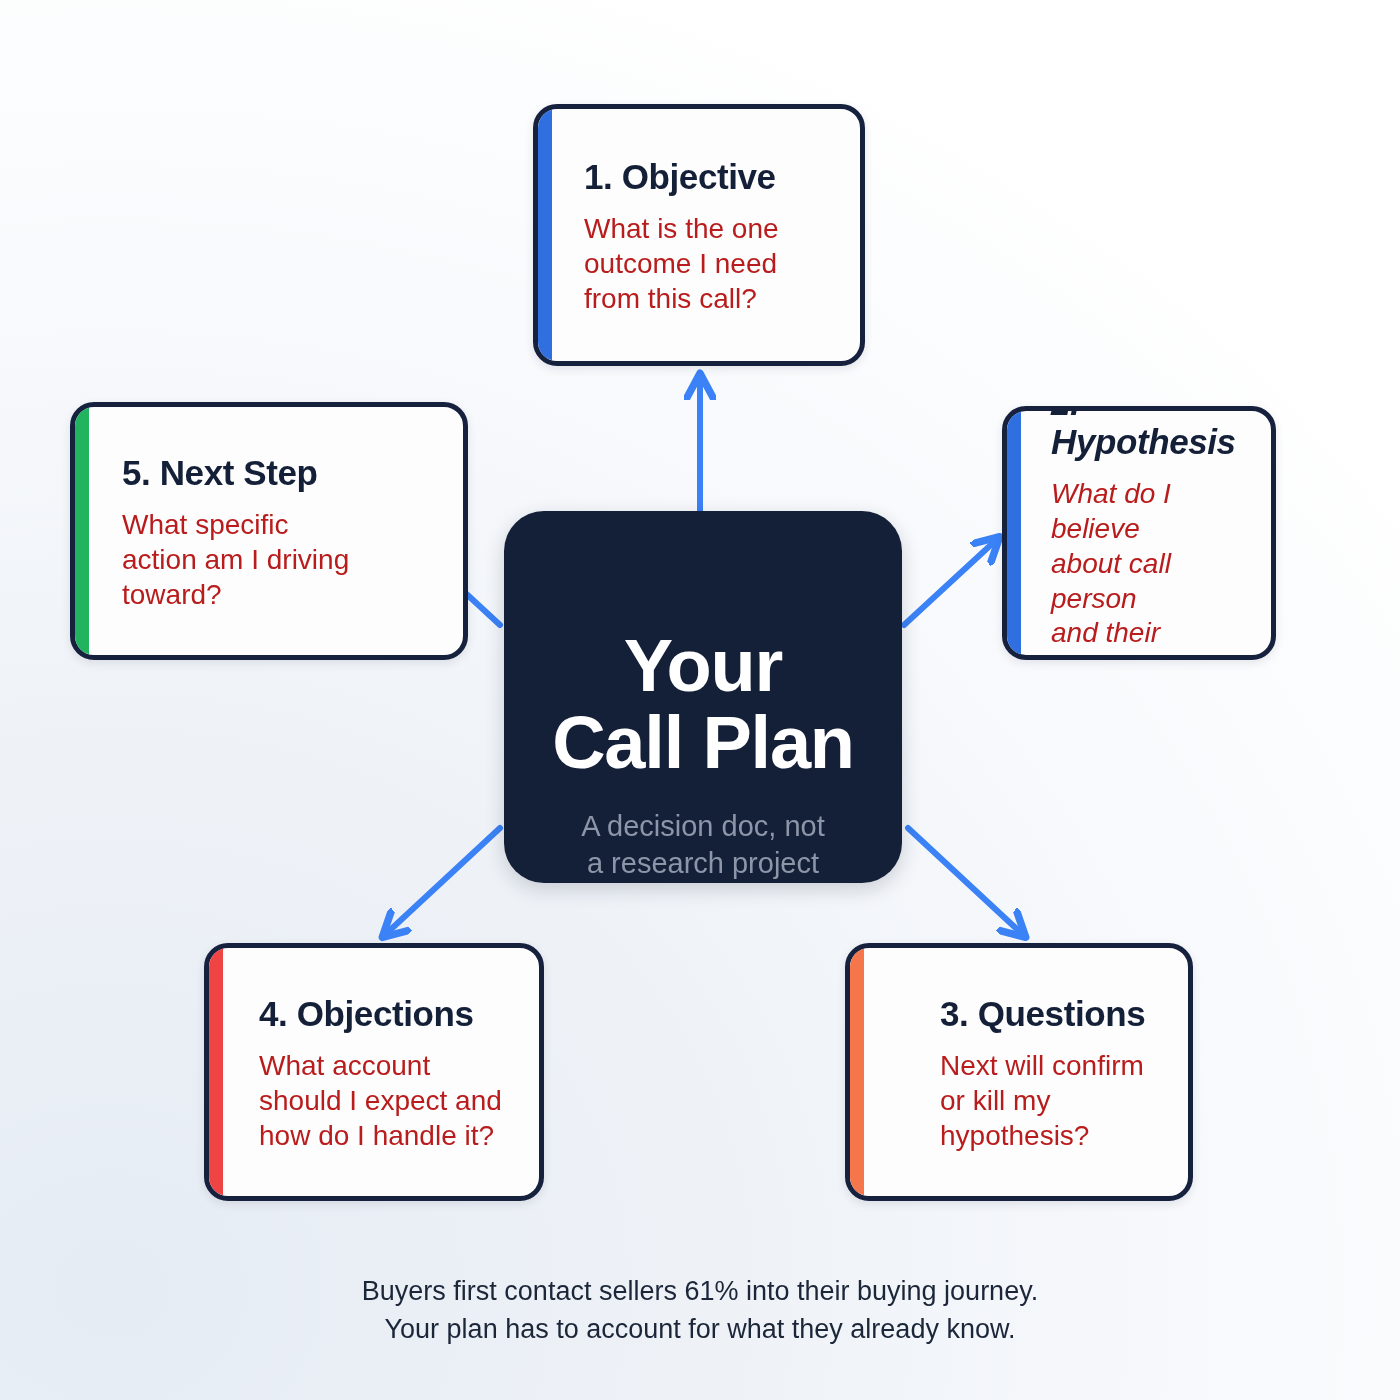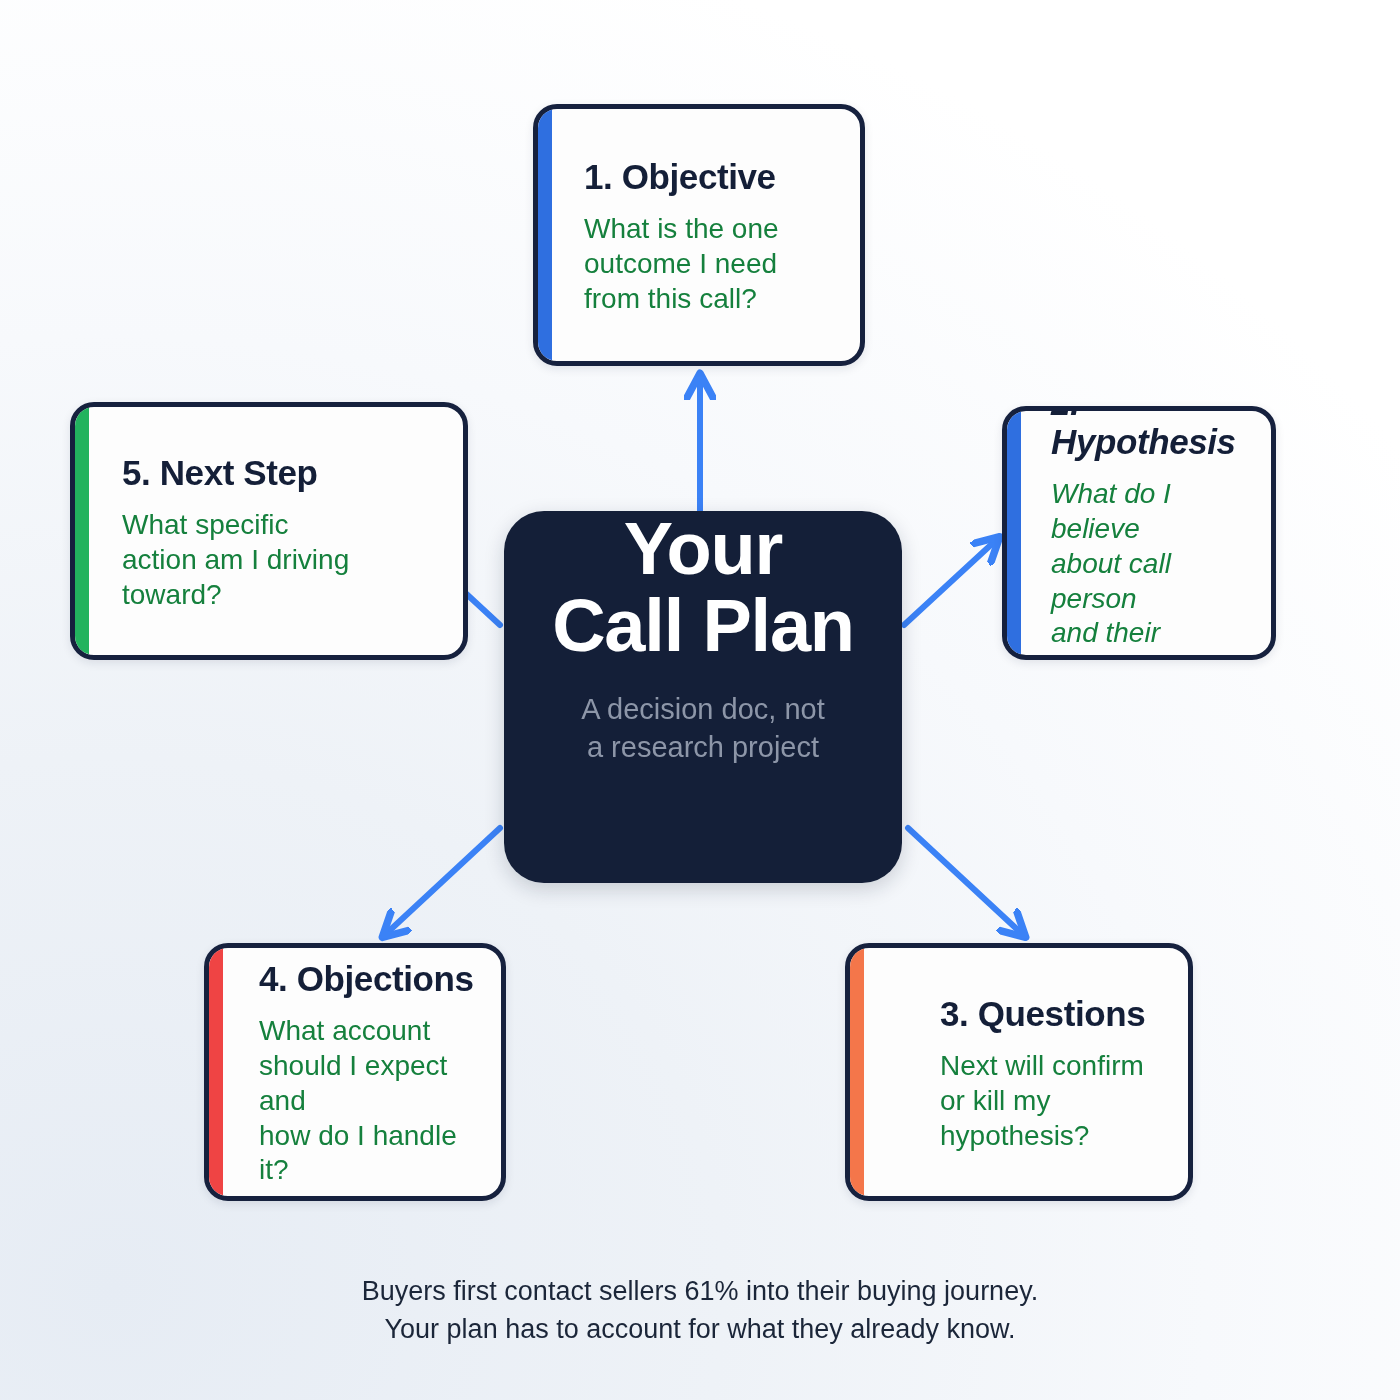--- a/index.html
+++ b/index.html
@@ -60,31 +60,31 @@
     font-size: 35px;
     font-weight: bold;
     color: #141f38;
     letter-spacing: -0.4px;
     line-height: 1.1;
     margin: 0 0 16px 0;
   }
   .card-desc {
     font-size: 28px;
     font-weight: normal;
-    color: #15803d;
+    color: #b91c1c;
     line-height: 1.24;
     margin: 0;
     white-space: pre-line;
   }
 
   
   #card-objective  { left: 533px;  top: 104px;  width: 332px; height: 262px; }
   #card-hypothesis { left: 1002px; top: 406px;  width: 274px; height: 254px; font-style: italic; }
   #card-questions  { left: 845px;  top: 943px;  width: 348px; height: 258px; gap: 40px; }
-  #card-objections { left: 204px;  top: 943px;  width: 302px; height: 258px; }
+  #card-objections { left: 204px;  top: 943px;  width: 340px; height: 258px; }
   #card-nextstep   { left: 70px;   top: 402px;  width: 398px; height: 258px; }
 
   #card-objective .card-body  { padding-left: 32px; }
   #card-hypothesis .card-body { padding-left: 30px; }
   #card-questions .card-body  { padding-left: 36px; }
   #card-objections .card-body { padding-left: 36px; }
   #card-nextstep .card-body   { padding-left: 33px; }
 
   
   #hub {
@@ -93,21 +93,21 @@
     top: 511px;
     width: 398px;
     height: 372px;
     z-index: 4;
     box-sizing: border-box;
     background: #141f38;
     border-radius: 40px;
     display: flex;
     flex-direction: column;
     align-items: center;
-    justify-content: flex-start;
+    justify-content: flex-end;
     box-shadow: 0 6px 20px rgba(15, 25, 50, 0.18);
   }
   #hub-title {
     font-size: 74px;
     font-weight: bold;
     color: #ffffff;
     line-height: 1.04;
     text-align: center;
     letter-spacing: -1.2px;
     margin: 0 0 26px 0;

